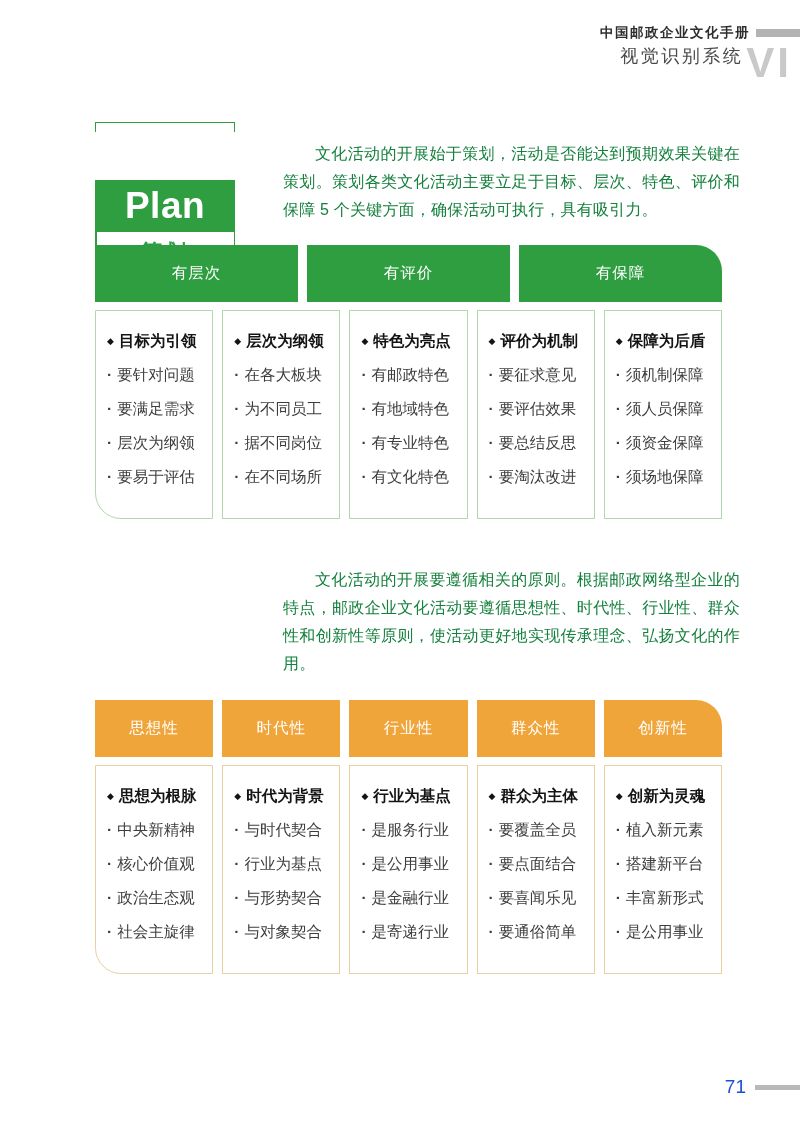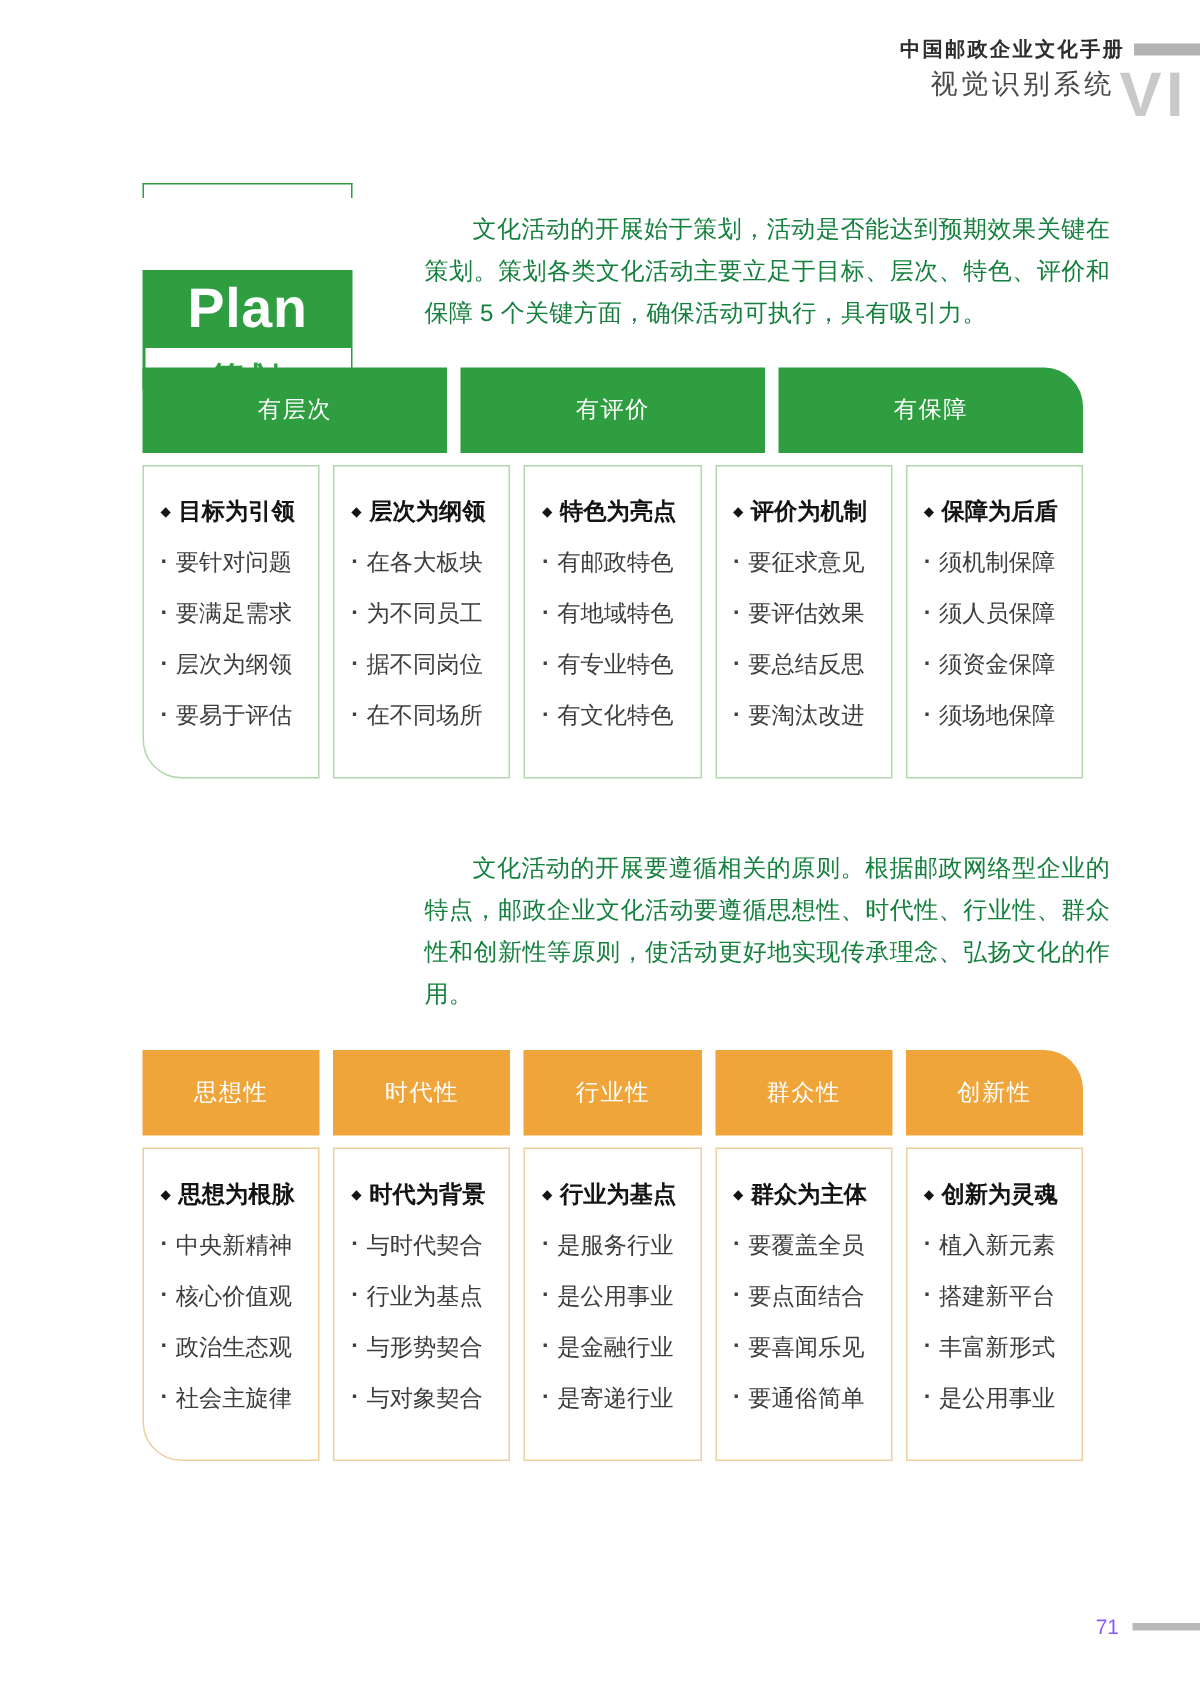--- a/index.html
+++ b/index.html
@@ -49,21 +49,21 @@
   .tcell { flex:1; height:209px; background:#fff; border:1.5px solid var(--border); padding:13px 2px 0 11px; }
   .tcell:first-child { border-bottom-left-radius:26px; }
   .lead, .item { height:34px; display:flex; align-items:center; font-size:15.5px; white-space:nowrap; }
   .lead { font-weight:bold; color:#141414; }
   .item { color:#3d3d3d; }
   .diamond { font-size:9px; margin-right:5px; color:#141414; flex:0 0 auto; }
   .dotb { margin-right:5px; font-weight:bold; flex:0 0 auto; }
 
   
   .page-footer { position:absolute; top:1076px; right:0; display:flex; align-items:center; }
-  .pf-num { font-size:14px; color:#8b5cf6; margin-right:9px; }
+  .pf-num { font-size:19px; color:#1d4ed8; margin-right:9px; }
   .pf-bar { width:45px; height:5px; background:#b9b9b9; }
 </style>
 </head>
 <body>
 
 <div class="page">
 
   <header class="doc-header">
     <div class="dh-row1">
       <span class="dh-title">中国邮政企业文化手册</span>

